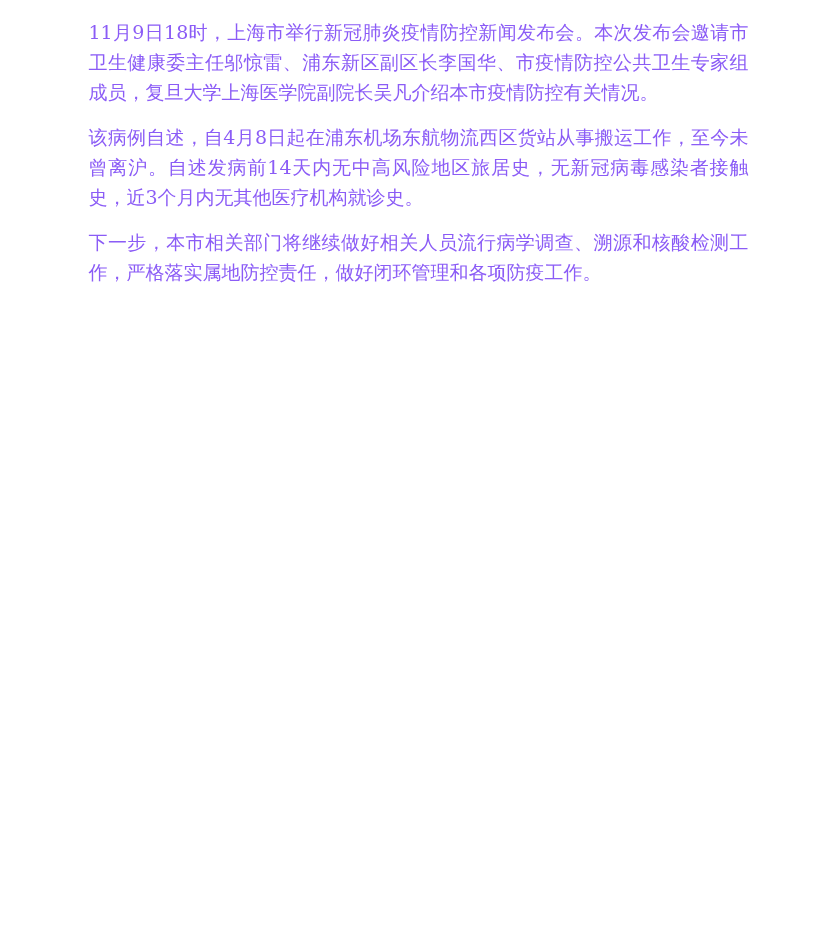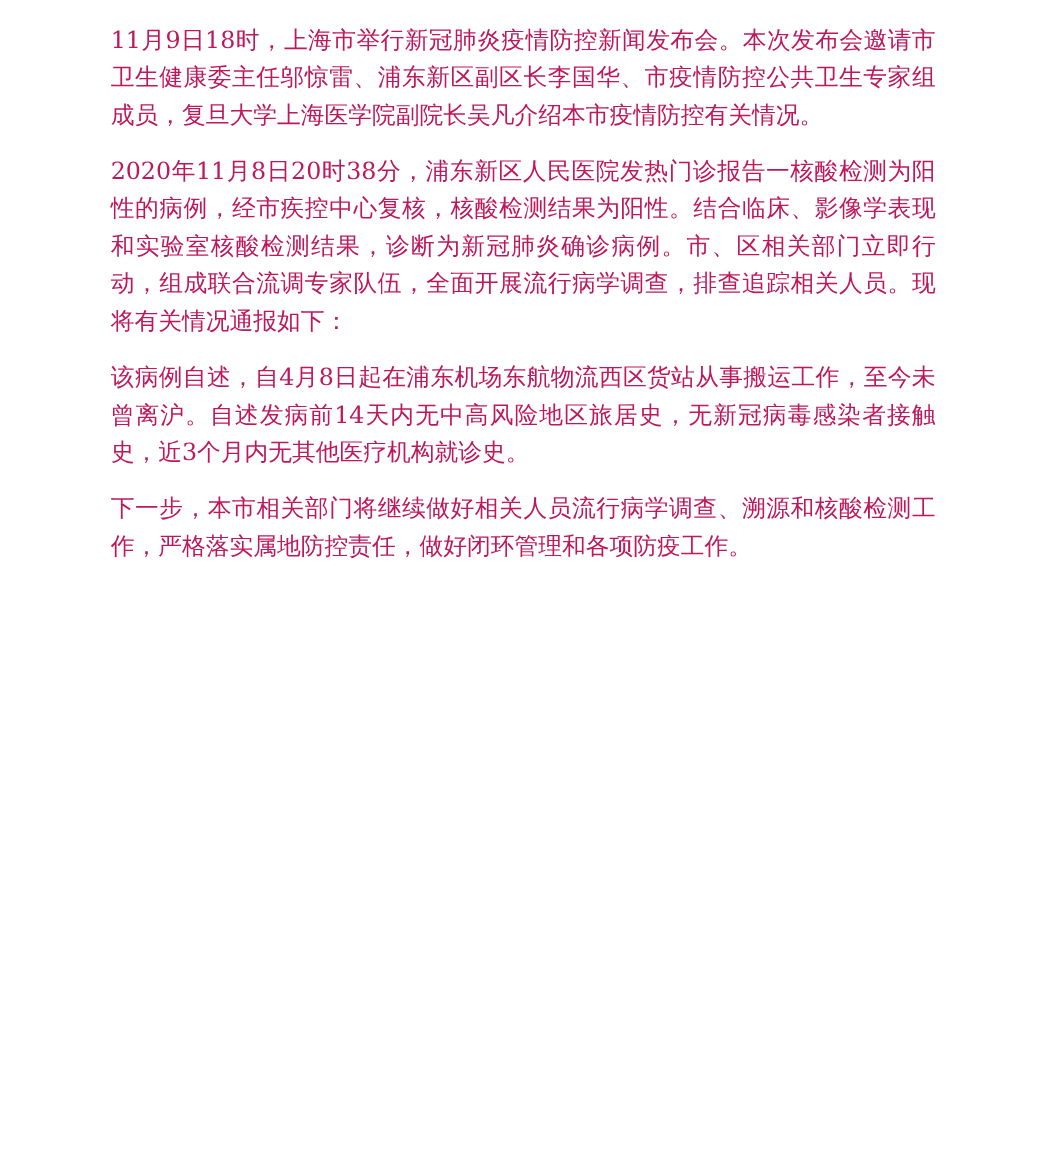--- a/index.html
+++ b/index.html
@@ -16,27 +16,26 @@
     width: 660px;
     margin: 0 auto;
     padding-top: 17px;
     box-sizing: border-box;
   }
   .doc-page p {
     margin: 0 0 15px 0;
     font-family: "DejaVu Serif", "Liberation Serif", serif;
     font-size: 19px;
     line-height: 30px;
-    color: #be185d;
+    color: #8b5cf6;
     text-align: justify;
     text-justify: inter-ideograph;
     word-break: break-all;
   }
 </style>
 </head>
 <body>
 
 <article class="doc-page">
   <p>11月9日18时，上海市举行新冠肺炎疫情防控新闻发布会。本次发布会邀请市卫生健康委主任邬惊雷、浦东新区副区长李国华、市疫情防控公共卫生专家组成员，复旦大学上海医学院副院长吴凡介绍本市疫情防控有关情况。</p>
-  <p>2020年11月8日20时38分，浦东新区人民医院发热门诊报告一核酸检测为阳性的病例，经市疾控中心复核，核酸检测结果为阳性。结合临床、影像学表现和实验室核酸检测结果，诊断为新冠肺炎确诊病例。市、区相关部门立即行动，组成联合流调专家队伍，全面开展流行病学调查，排查追踪相关人员。现将有关情况通报如下：</p>
   <p>该病例自述，自4月8日起在浦东机场东航物流西区货站从事搬运工作，至今未曾离沪。自述发病前14天内无中高风险地区旅居史，无新冠病毒感染者接触史，近3个月内无其他医疗机构就诊史。</p>
   <p>下一步，本市相关部门将继续做好相关人员流行病学调查、溯源和核酸检测工作，严格落实属地防控责任，做好闭环管理和各项防疫工作。</p>
 </article>
 
 </body></html>

